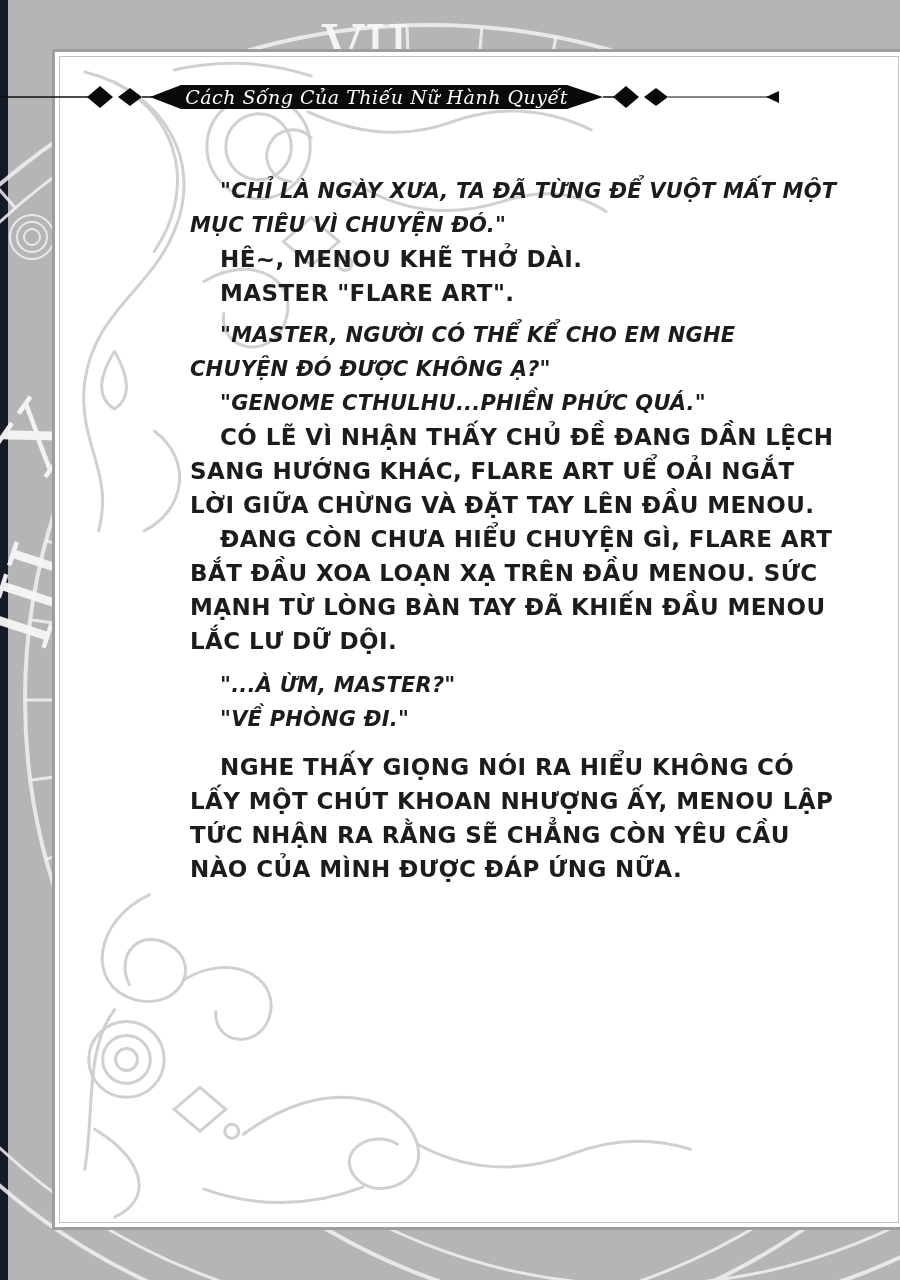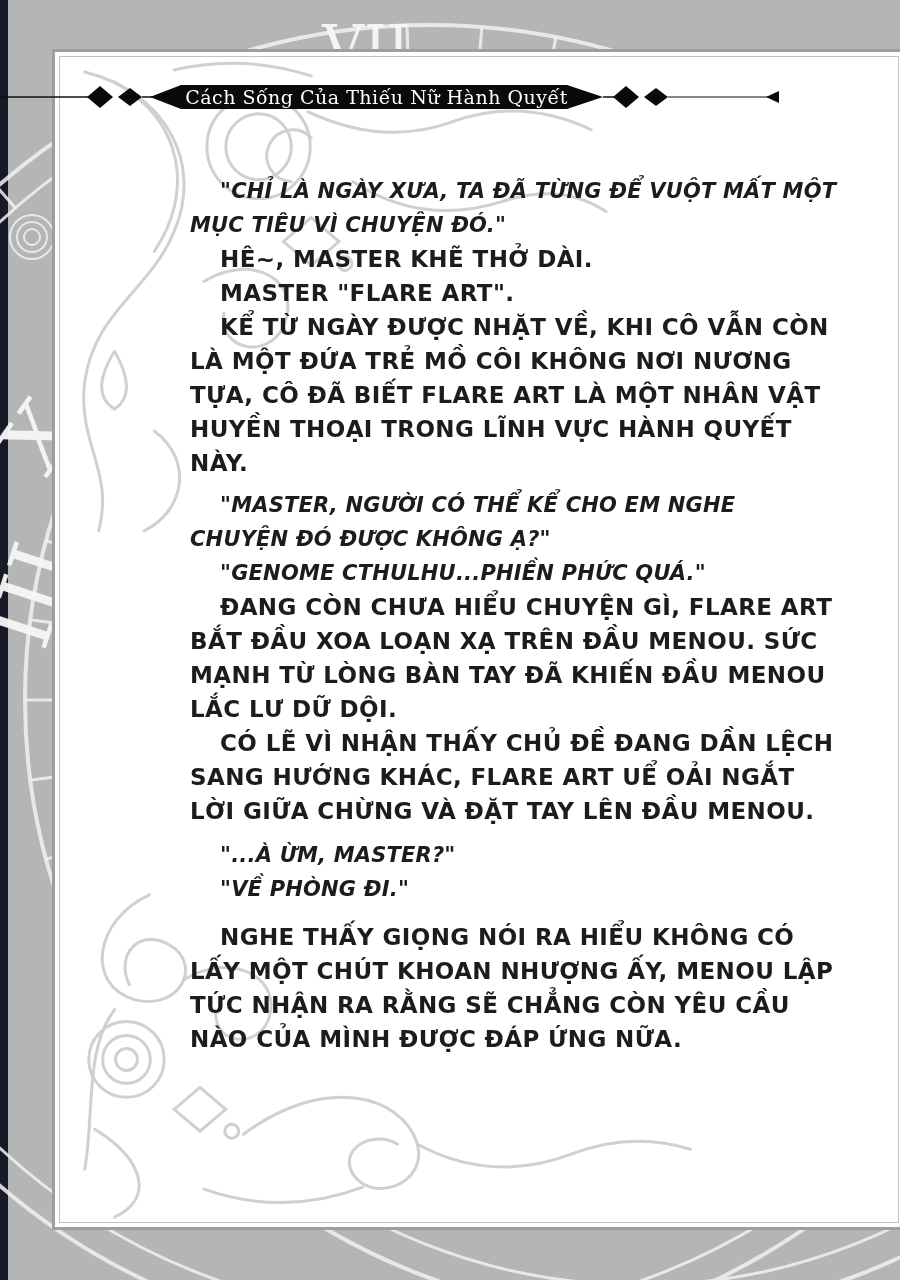--- a/index.html
+++ b/index.html
@@ -37,20 +37,21 @@
   .orn{stroke:#cbcbcb;fill:none;stroke-linecap:round;}
   .banner{
     position:absolute;left:0;top:80px;width:900px;height:34px;
   }
   .banner svg{position:absolute;left:0;top:0;width:900px;height:34px;}
   .banner-title{
     position:absolute;left:150px;top:3px;width:453px;height:28px;
     display:flex;align-items:center;justify-content:center;
     color:#ffffff;
     font-family:"DejaVu Serif", serif;
+    font-style:italic;
     font-size:19px;
     letter-spacing:0.5px;
     white-space:nowrap;
     text-align:center;
   }
   .text-block{
     position:absolute;left:135px;top:122px;width:648px;
     color:#1c1c1c;
     font-size:23px;
     line-height:34px;
@@ -165,27 +166,26 @@
         <circle cx="178" cy="1082" r="7"></circle>
         <path d="M 150,1140 Q 230,1168 310,1138"></path>
         <path d="M 190,1085 C 270,1025 350,1045 365,1095 C 375,1135 320,1155 300,1125 C 285,1100 320,1080 345,1095"></path>
         <path d="M 365,1095 Q 440,1135 520,1105 Q 580,1082 640,1100"></path>
         <path d="M 130,930 C 180,900 230,930 215,970 C 203,1000 160,995 162,962"></path>
       </g>
     </svg>
 
     <div class="text-block">
       <p class="dialogue">"CHỈ LÀ NGÀY XƯA, TA ĐÃ TỪNG ĐỂ VUỘT MẤT MỘT MỤC TIÊU VÌ CHUYỆN ĐÓ."</p>
-      <p>HÊ~, MASTER KHẼ THỞ DÀI.</p>
+      <p>HÊ~, MENOU KHẼ THỞ DÀI.</p>
       <p>MASTER "FLARE ART".</p>
-      <p>KỂ TỪ NGÀY ĐƯỢC NHẶT VỀ, KHI CÔ VẪN CÒN LÀ MỘT ĐỨA TRẺ MỒ CÔI KHÔNG NƠI NƯƠNG TỰA, CÔ ĐÃ BIẾT FLARE ART LÀ MỘT NHÂN VẬT HUYỀN THOẠI TRONG LĨNH VỰC HÀNH QUYẾT NÀY.</p>
       <p class="dialogue gap-sm">"MASTER, NGƯỜI CÓ THỂ KỂ CHO EM NGHE CHUYỆN ĐÓ ĐƯỢC KHÔNG Ạ?"</p>
       <p class="dialogue">"GENOME CTHULHU...PHIỀN PHỨC QUÁ."</p>
+      <p>CÓ LẼ VÌ NHẬN THẤY CHỦ ĐỀ ĐANG DẦN LỆCH SANG HƯỚNG KHÁC, FLARE ART UỂ OẢI NGẮT LỜI GIỮA CHỪNG VÀ ĐẶT TAY LÊN ĐẦU MENOU.</p>
       <p>ĐANG CÒN CHƯA HIỂU CHUYỆN GÌ, FLARE ART BẮT ĐẦU XOA LOẠN XẠ TRÊN ĐẦU MENOU. SỨC MẠNH TỪ LÒNG BÀN TAY ĐÃ KHIẾN ĐẦU MENOU LẮC LƯ DỮ DỘI.</p>
-      <p>CÓ LẼ VÌ NHẬN THẤY CHỦ ĐỀ ĐANG DẦN LỆCH SANG HƯỚNG KHÁC, FLARE ART UỂ OẢI NGẮT LỜI GIỮA CHỪNG VÀ ĐẶT TAY LÊN ĐẦU MENOU.</p>
       <p class="dialogue gap-md">"...À ỪM, MASTER?"</p>
       <p class="dialogue">"VỀ PHÒNG ĐI."</p>
       <p class="gap-lg">NGHE THẤY GIỌNG NÓI RA HIỂU KHÔNG CÓ LẤY MỘT CHÚT KHOAN NHƯỢNG ẤY, MENOU LẬP TỨC NHẬN RA RẰNG SẼ CHẲNG CÒN YÊU CẦU NÀO CỦA MÌNH ĐƯỢC ĐÁP ỨNG NỮA.</p>
     </div>
   </div>
 
   <div class="banner">
     <svg viewBox="0 0 900 34">
       <line x1="0" y1="17" x2="88" y2="17" stroke="#111" stroke-width="1.5"></line>
       <polygon points="100,6 113,17 100,28 87,17" fill="#0a0a0a"></polygon>

